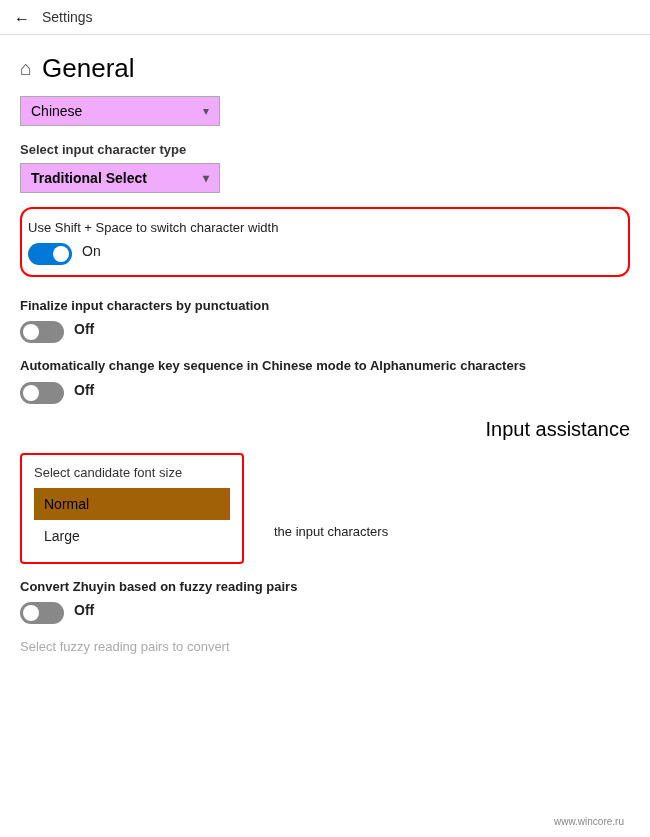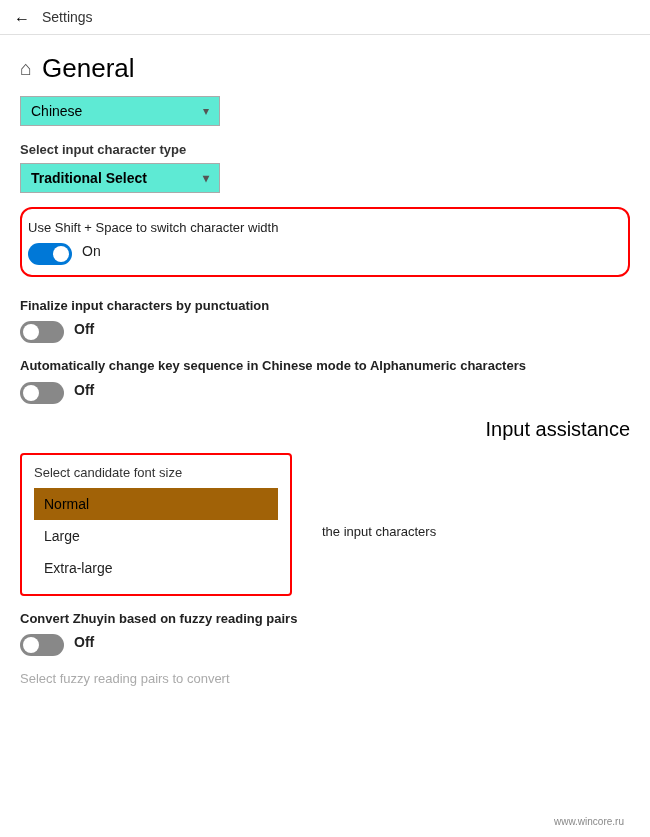--- a/index.html
+++ b/index.html
@@ -53,21 +53,21 @@
       color: #333;
       margin-bottom: 6px;
     }
     .dropdown {
       display: flex;
       align-items: center;
       justify-content: space-between;
       border: 1px solid #aaa;
       padding: 6px 10px;
       width: 200px;
-      background: #5eead4;
+      background: #f0abfc;
       cursor: pointer;
       font-size: 14px;
     }
     .dropdown-arrow {
       font-size: 12px;
       color: #555;
     }
     .setting-row {
       margin-bottom: 14px;
       font-weight: bold;
@@ -130,21 +130,21 @@
       text-align: right;
     }
     .input-assistance-section {
       margin-top: 8px;
     }
     .candidate-dropdown-box {
       border: 2px solid red;
       border-radius: 4px;
       padding: 10px 12px;
       margin-bottom: 14px;
-      width: 272px;
+      width: 224px;
     }
     .candidate-label {
       font-size: 13px;
       color: #333;
       margin-bottom: 8px;
     }
     .candidate-option {
       padding: 8px 10px;
       font-size: 14px;
       cursor: pointer;
@@ -229,21 +229,20 @@
   </div>
 
   <div class="input-assistance-section">
     <div class="section-heading">Input assistance</div>
 
     <div style="display:flex; gap:30px; align-items: flex-start;">
       <div class="candidate-dropdown-box">
         <div class="candidate-label">Select candidate font size</div>
         <div class="candidate-option selected">Normal</div>
         <div class="candidate-option">Large</div>
-        <div class="candidate-option">Extra-large</div>
       </div>
       <div style="padding-top:70px;">
         <span class="setting-label">the input characters</span>
       </div>
     </div>
 
     <div class="setting-row">
       <div class="setting-label">Convert Zhuyin based on fuzzy reading pairs</div>
       <div class="toggle-row">
         <div class="toggle off">

